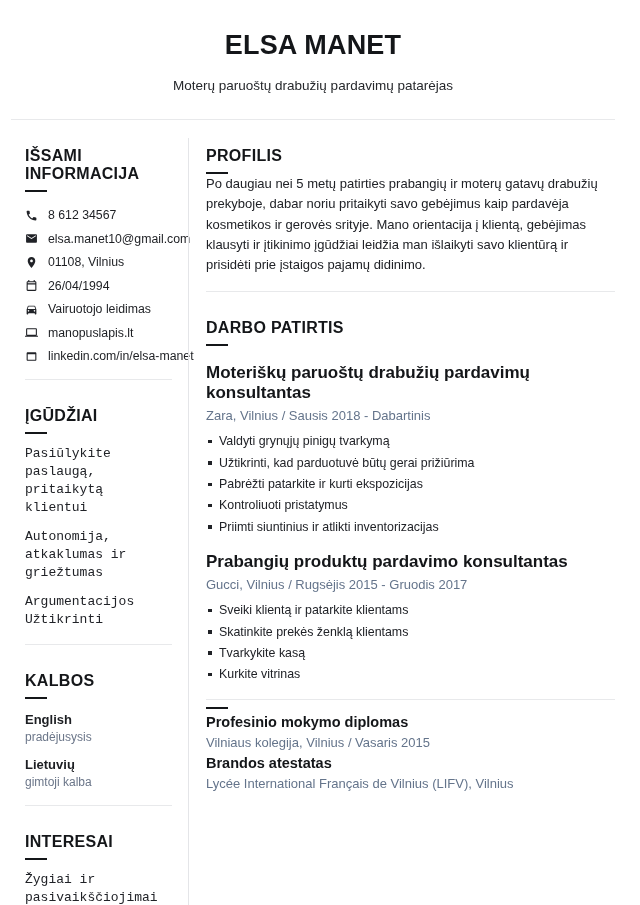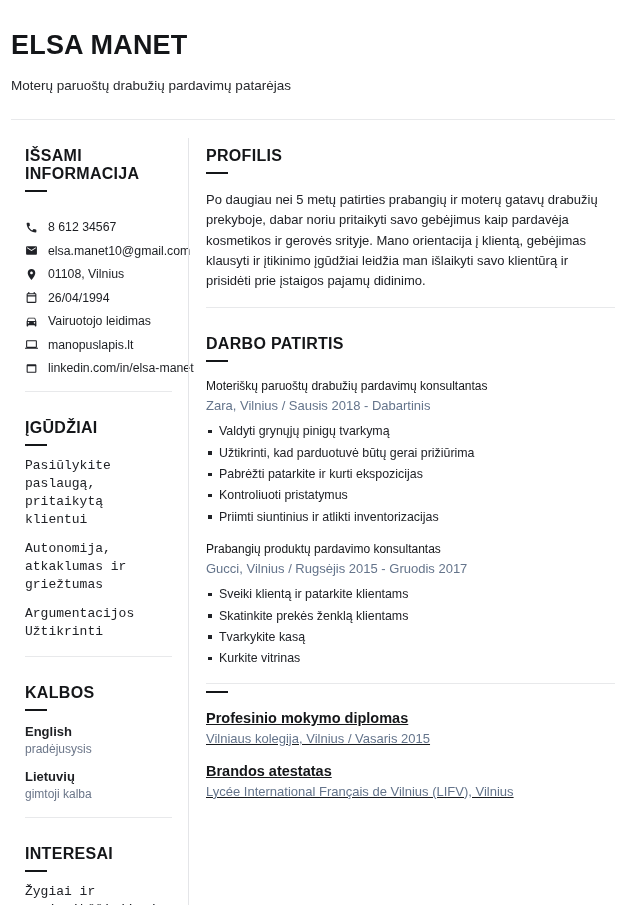--- a/index.html
+++ b/index.html
@@ -6,21 +6,21 @@
   html, body { background: #ffffff; }
   body {
     width: 640px; height: 905px;
     font-family: "Liberation Sans", "DejaVu Sans", sans-serif;
     color: #17191c;
     overflow: hidden;
   }
   .page { width: 640px; height: 905px; background: #fff; }
 
   
-  .header { padding: 30px 25px 0 11px; }
+  .header { padding: 30px 25px 0 11px; text-align: center; }
   .name {
     font-size: 27px; font-weight: 700; letter-spacing: 0.2px;
     color: #141619;
   }
   .headline { font-size: 13.5px; color: #26282c; margin-top: 17px; }
   .header-rule { border-top: 1px solid #e8e9eb; margin-top: 26px; }
 
   
   .columns { display: flex; padding: 0 25px; min-height: 752px; }
   .col-left { width: 163px; flex: 0 0 163px; padding-right: 16px; }
@@ -30,51 +30,51 @@
   
   .section-heading {
     font-size: 16px; font-weight: 700; letter-spacing: 0.3px;
     color: #141619; margin-top: 27px;
   }
   .heading-underline { width: 22px; height: 2px; background: #141619; margin-top: 7px; }
 
   .soft-rule { border-top: 1px solid #e8e9eb; margin-top: 16px; }
 
   
-  .contact-list { margin-top: 28px; text-align: right; }
+  .contact-list { margin-top: 16px; text-align: right; }
   .contact-row { display: flex; align-items: center; margin-bottom: 9.5px; }
   .contact-row .icn { width: 13px; height: 13px; flex: 0 0 13px; margin-right: 10px; color: #202227; }
   .contact-row .icn svg { width: 13px; height: 13px; display: block; fill: currentColor; }
   .contact-text { font-size: 12.3px; color: #1d1f23; white-space: nowrap; }
 
   
   .plain-item { font-size: 13px; line-height: 1.38; color: #202227; margin-top: 11px; font-family: Liberation Mono, monospace; }
 
   
   .lang-item { margin-top: 13px; }
   .lang-name { font-size: 13px; font-weight: 600; color: #1d1f23; }
   .lang-level { font-size: 12px; color: #6b7689; margin-top: 3px; }
 
   
-  .profile-text { font-size: 13px; line-height: 1.56; color: #202227; margin-top: 16px; }
+  .profile-text { font-size: 13px; line-height: 1.56; color: #202227; }
 
   .job { margin-top: 17px; }
-  .job-title { font-size: 12px; font-weight: 400; color: #141619; }
+  .job-title { font-size: 17px; font-weight: 700; color: #141619; }
   .job-meta { font-size: 13px; color: #64748b; margin-top: 5px; }
   .bullets { list-style: none; margin-top: 11px; }
   .bullets li {
     font-size: 12.4px; color: #202227; line-height: 1.24;
     padding-left: 13px; position: relative; margin-bottom: 6px;
   }
   .bullets li::before {
     content: ""; position: absolute; left: 2px; top: 5.5px;
     width: 3.5px; height: 3.5px; background: #202227;
   }
 
-  .edu { margin-top: 17px; text-decoration: underline; }
+  .edu { margin-top: 5px; }
   .edu-title { font-size: 14.5px; font-weight: 700; color: #141619; }
   .edu-meta { font-size: 13px; color: #64748b; margin-top: 5px; }
 </style>
 </head>
 <body>
 
 <div class="page">
 
   <div class="header">
     <div class="name">ELSA MANET</div>

